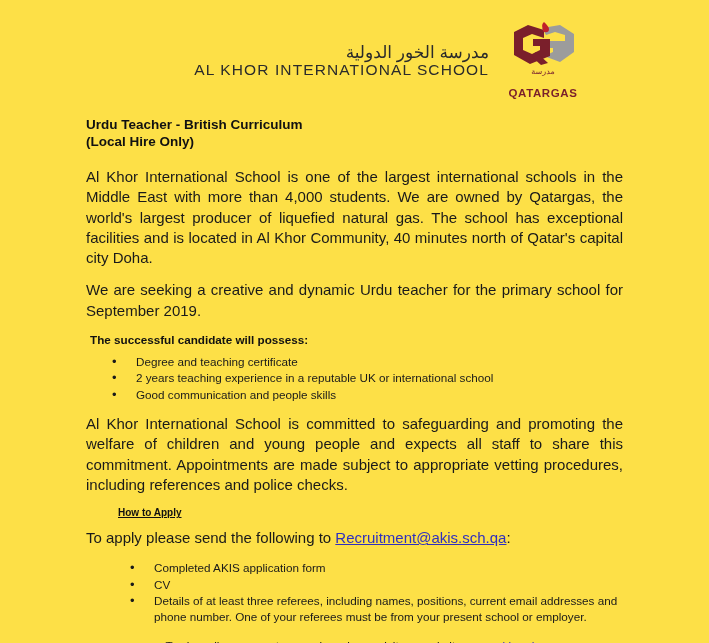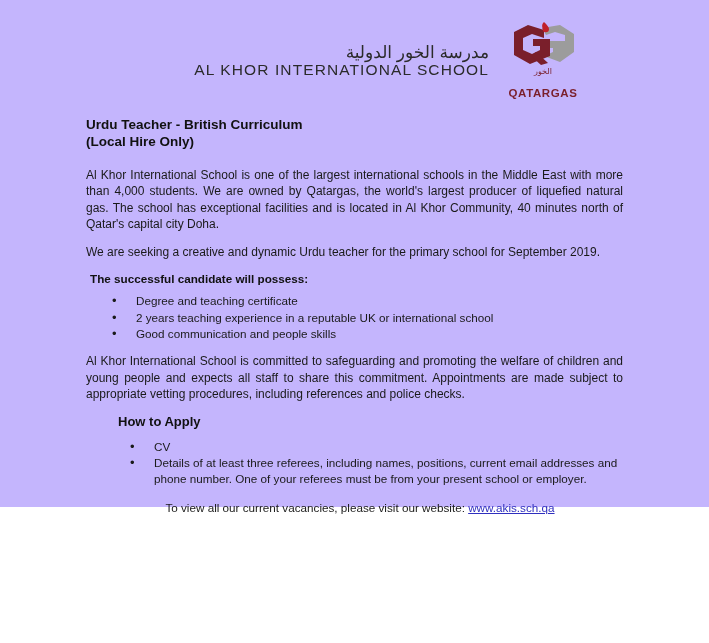--- a/index.html
+++ b/index.html
@@ -11,22 +11,22 @@
     width: 709px;
     height: 643px;
     font-family: "Liberation Sans", sans-serif;
     color: #1a1a1a;
     overflow: hidden;
   }
 
   .page {
     position: relative;
     width: 709px;
-    height: 507px;
-    background: #c4b5fd;
+    height: 643px;
+    background: #fde047;
     box-sizing: border-box;
   }
 
   
   .header {
     display: flex;
     align-items: center;
     justify-content: flex-end;
     padding: 22px 128px 0 86px;
     gap: 16px;
@@ -89,39 +89,40 @@
   .doc-title {
     text-align: left;
     font-size: 13.5px;
     font-weight: bold;
     line-height: 1.32;
     margin: 16px 0 16px 0;
     color: #111;
   }
 
   p.para {
-    font-size: 12px;
+    font-size: 15px;
     line-height: 1.35;
     text-align: justify;
     margin: 0 11px 12px 0;
     color: #1a1a1a;
   }
 
   .sub-heading {
     font-size: 11.7px;
     font-weight: bold;
     margin: 0 0 8px 4px;
     color: #111;
   }
 
   .sub-heading-underline {
-    font-size: 13px;
+    font-size: 10px;
     font-weight: bold;
     margin: 0 0 10px 0;
     color: #111;
+    text-decoration: underline;
     padding-left: 32px;
   }
 
   ul.bullets {
     margin: 0 0 12px 0;
     padding: 0 0 0 26px;
     list-style: none;
   }
   ul.bullets.indent-more {
     padding-left: 44px;
@@ -177,21 +178,21 @@
 
           <path d="M34 6 L52 3 L66 12 L66 30 L52 40 L36 34 L45 30 L45 26 L38 26 L38 19 L57 19 L57 13 L47 10 L38 13 Z" fill="#9c9c9c"></path>
 
           <path d="M6 10 L20 3 L36 8 L36 16 L24 12 L15 16 L15 28 L24 32 L32 28 L32 24 L25 24 L25 17 L42 17 L42 34 L22 42 L6 33 Z" fill="#7a1f2b"></path>
 
           <path d="M28 30 L40 41 L33 43 L23 34 Z" fill="#7a1f2b"></path>
 
           <path d="M36 0 C39 3 41 5 41 7 A3.2 3.2 0 0 1 34.6 7 C34.6 5 33 3 36 0 Z" fill="#c0202a"></path>
         </svg>
       </div>
-      <div class="qg-arabic">الخور</div>
+      <div class="qg-arabic">مدرسة</div>
       <div class="qg-word">QATARGAS</div>
     </div>
 
   </div>
 
   <div class="content">
 
     <div class="doc-title">
       <div>Urdu Teacher - British Curriculum</div>
       <div>(Local Hire Only)</div>
@@ -207,22 +208,26 @@
       <li>Degree and teaching certificate</li>
       <li>2 years teaching experience in a reputable UK or international school</li>
       <li>Good communication and people skills</li>
     </ul>
 
 
     <p class="para">Al Khor International School is committed to safeguarding and promoting the welfare of children and young people and expects all staff to share this commitment. Appointments are made subject to appropriate vetting procedures, including references and police checks.</p>
 
     <p class="sub-heading-underline">How to Apply</p>
 
+    <p class="para">
+      <span>To apply please send the following to </span><a class="link" href="#">Recruitment@akis.sch.qa</a><span>:</span>
+    </p>
 
     <ul class="bullets indent-more">
+      <li>Completed AKIS application form</li>
       <li>CV</li>
       <li>Details of at least three referees, including names, positions, current email addresses and phone number. One of your referees must be from your present school or employer.</li>
     </ul>
 
     <p class="centered-line website-line">
       <span>To view all our current vacancies, please visit our website: </span><a class="link" href="#">www.akis.sch.qa</a>
     </p>
 
   </div>
 </div>

